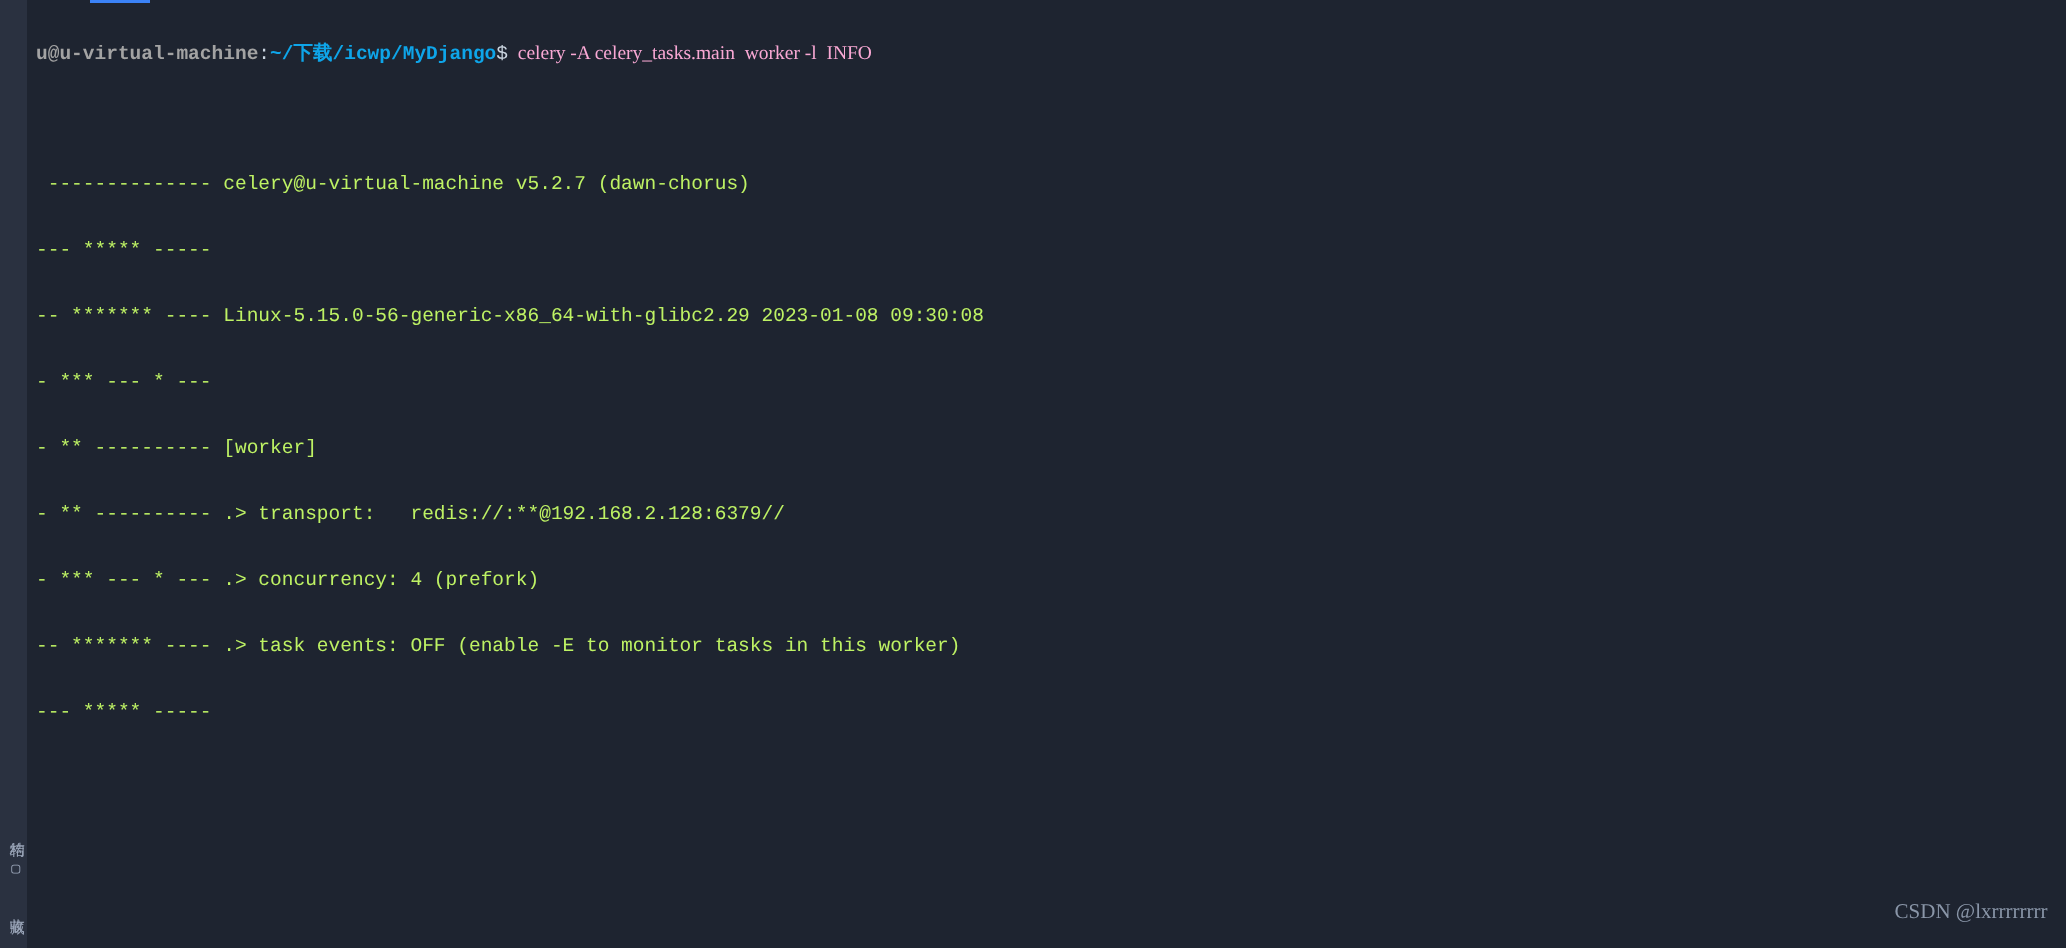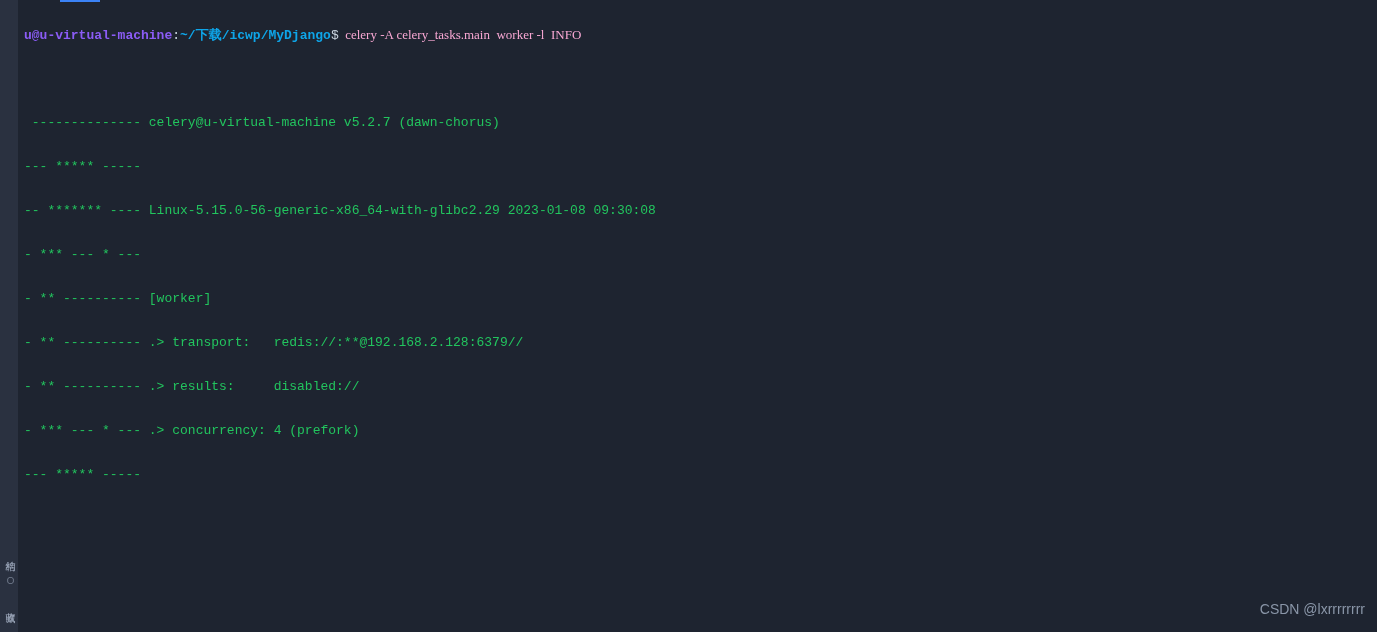--- a/index.html
+++ b/index.html
@@ -44,33 +44,33 @@
     }
     .terminal {
       position: absolute;
       left: 20px;
       top: 0;
       right: 0;
       height: 100%;
       white-space: pre;
       padding: 2px 4px;
     }
-    .prompt-user { color: #8b5cf6; font-weight: bold; }
+    .prompt-user { color: #a3a3a3; font-weight: bold; }
     .prompt-colon { color: #cbd5e0; }
     .prompt-path { color: #0ea5e9; font-weight: bold; }
     .prompt-dollar { color: #cbd5e0; }
     .cmd { color: #f9a8d4; font-family: Liberation Serif, serif; }
-    .cyan { color: #22c55e; }
+    .cyan { color: #bef264; }
     .watermark {
       position: absolute;
       right: 12px;
       bottom: 12px;
       color: #8a96a8;
       font-size: 14px;
-      font-family: Liberation Sans, sans-serif;
+      font-family: Liberation Serif, serif;
     }
     .underline-accent {
       position: absolute;
       top: 0;
       left: 60px;
       width: 40px;
       height: 2px;
       background: #3b82f6;
     }
     .line { display: block; height: 22px; }
@@ -88,22 +88,22 @@
 
 <div class="terminal">
 <span class="line"><span class="prompt-user">u@u-virtual-machine</span><span class="prompt-colon">:</span><span class="prompt-path">~/下载/icwp/MyDjango</span><span class="prompt-dollar">$</span><span class="cmd">  celery -A celery_tasks.main  worker -l  INFO</span></span>
 <span class="line"> </span>
 <span class="line cyan"> -------------- celery@u-virtual-machine v5.2.7 (dawn-chorus)</span>
 <span class="line cyan">--- ***** -----</span>
 <span class="line cyan">-- ******* ---- Linux-5.15.0-56-generic-x86_64-with-glibc2.29 2023-01-08 09:30:08</span>
 <span class="line cyan">- *** --- * ---</span>
 <span class="line cyan">- ** ---------- [worker]</span>
 <span class="line cyan">- ** ---------- .&gt; transport:   redis://:**@192.168.2.128:6379//</span>
-<span class="line cyan">- ** ---------- .&gt; results:     disabled://</span>
 <span class="line cyan">- *** --- * --- .&gt; concurrency: 4 (prefork)</span>
+<span class="line cyan">-- ******* ---- .&gt; task events: OFF (enable -E to monitor tasks in this worker)</span>
 <span class="line cyan">--- ***** -----</span>
 
 
 
 
 
 
 
 
 

